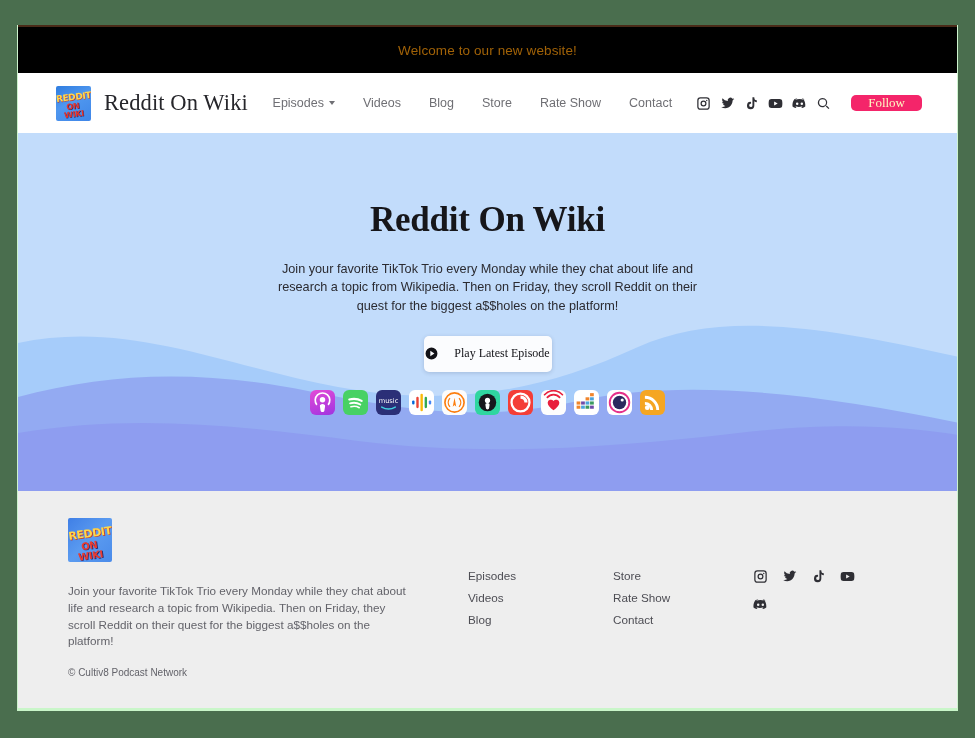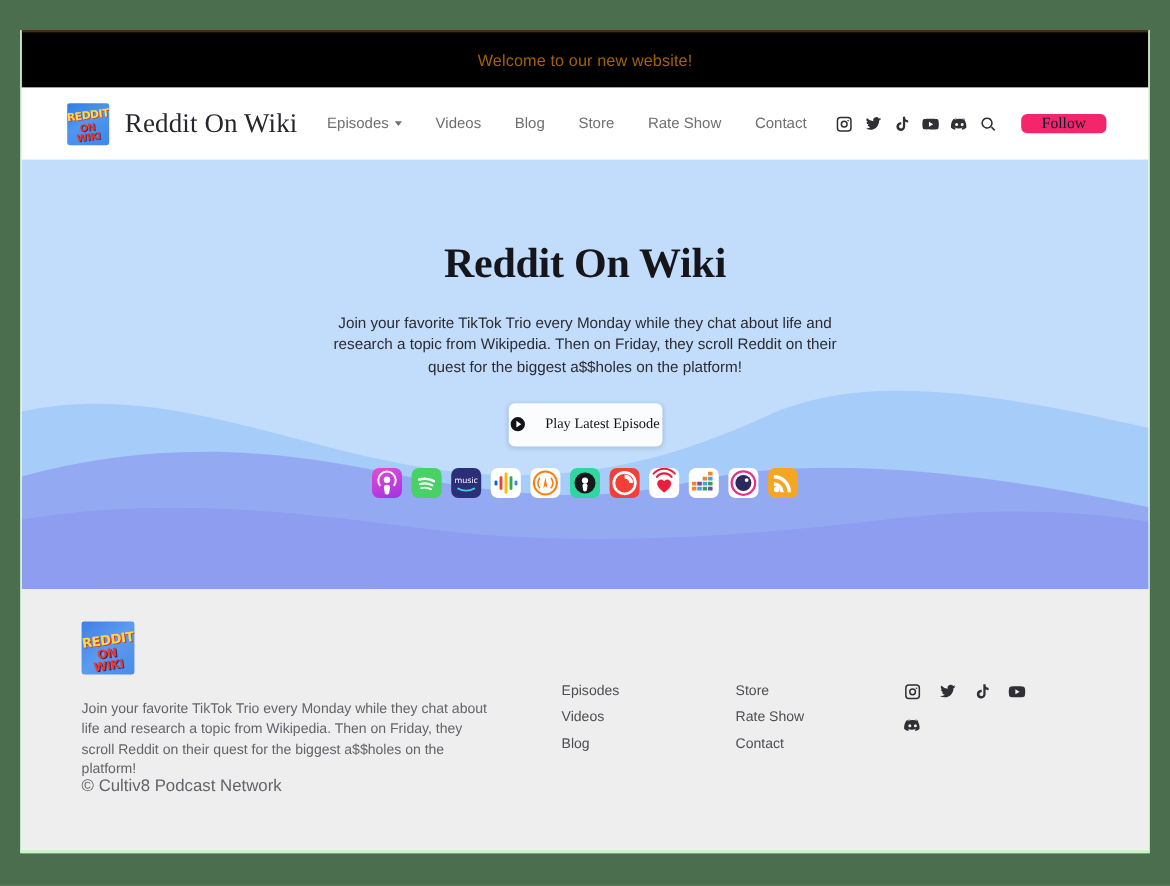--- a/index.html
+++ b/index.html
@@ -112,21 +112,21 @@
     border-left: 3.5px solid transparent;
     border-right: 3.5px solid transparent;
     border-top: 4px solid #6f6f74;
     display: inline-block;
   }
   .nav-social { display: flex; align-items: center; gap: 9px; padding: 0 6px 0 10px; }
   .nav-social .ic { width: 15px; height: 15px; cursor: pointer; display: block; fill: #2f2f35; }
   .follow-btn {
     margin-left: 14px;
     background: #f4256a;
-    color: #0f172a;
+    color: #fef9c3;
     border: none;
     border-radius: 5px;
     padding: 0 17px;
     font-family: "Liberation Serif", serif;
     font-size: 13px;
     cursor: pointer;
   }
 
   
   .hero {
@@ -239,22 +239,22 @@
   .foot-desc {
     margin-top: 21px;
     width: 345px;
     font-size: 11.7px;
     line-height: 16.8px;
     color: #63636a;
   }
   .foot-copy {
     position: absolute;
     left: 50px;
-    top: 155px;
-    font-size: 14px;
+    top: 176px;
+    font-size: 10px;
     color: #63636a;
   }
   .foot-links { width: 145px; padding-top: 51px; }
   .foot-links.second { width: 140px; }
   .foot-link {
     font-size: 11.7px;
     color: #4d4d54;
     margin-bottom: 9px;
     cursor: pointer;
   }

